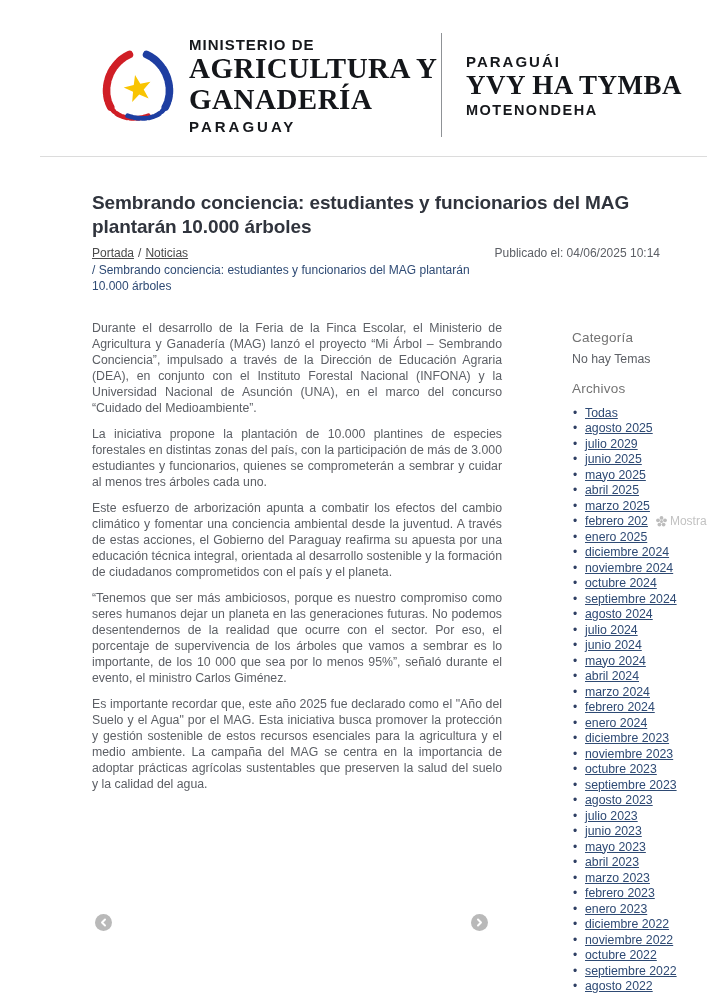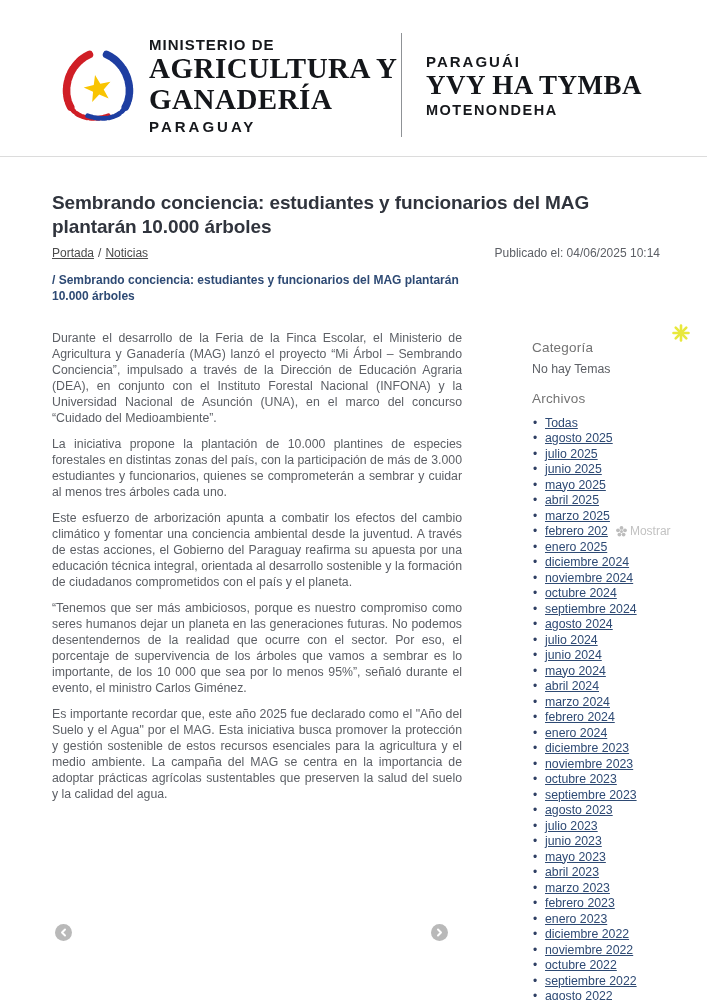--- a/index.html
+++ b/index.html
@@ -2,21 +2,21 @@
 <html lang="es"><head>
 <meta charset="utf-8">
 <style>
   * { margin:0; padding:0; box-sizing:border-box; }
   html,body { background:#ffffff; }
   body {
     width:707px; height:1000px; margin:0 auto; overflow:hidden;
     font-family:"Liberation Sans","DejaVu Sans",sans-serif;
     -webkit-font-smoothing:antialiased;
   }
-  .page { width:707px; height:1000px; position:relative; background:#fff; }
+  .page { width:707px; height:1000px; position:relative; background:#fff;padding-left:40px; }
 
   
   header {
     height:157px; display:flex; align-items:center;
     padding:14px 0 0 55px; border-bottom:1px solid #dcdcdc;
   }
   .emblem { width:86px; height:80px; flex:0 0 86px; margin-top:6px; }
   .logo-left  { margin-left:8px; width:250px; }
   .logo-left .small-top { font-size:15px; font-weight:700; letter-spacing:1px; color:#16181c; }
   .logo-left .serif-line { font-family:"Liberation Serif","DejaVu Serif",serif; font-weight:700; font-size:29px; line-height:31px; color:#14161a; letter-spacing:.5px; }
@@ -30,21 +30,21 @@
   
   main { padding:0 47px 0 52px; }
   h1.article-title {
     margin-top:34px; max-width:620px;
     font-size:19px; line-height:24px; font-weight:700; color:#30343d; letter-spacing:-.1px;
   }
   .meta-row { display:flex; justify-content:space-between; align-items:flex-start; margin-top:6px; }
   .breadcrumb { font-size:12px; line-height:16.5px; max-width:435px; color:#4b4b4b; }
   .breadcrumb a { color:#4b4b4b; text-decoration:underline; }
   .breadcrumb .sep { margin:0 4px; color:#4b4b4b; }
-  .breadcrumb-current { display:block; color:#2e4a74; margin-top:10px;font-weight:bold; }
+  .breadcrumb-current { display:block; color:#2e4a74; margin-top:0; }
   .published { font-size:12px; color:#5d6066; white-space:nowrap; padding-top:1px; }
 
   .content-row { display:flex; margin-top:25px; }
 
   article.body-col { width:410px; flex:0 0 410px; }
   article.body-col p.para {
     font-size:12.3px; line-height:16px; color:#5d6066;
     text-align:justify; margin-bottom:10px;
   }
   .pager { display:flex; justify-content:space-between; align-items:center; margin-top:122px; padding:0 14px 0 3px; }
@@ -144,21 +144,21 @@
             <line x1="4.7" y1="4.7" x2="15.3" y2="15.3"></line>
             <line x1="15.3" y1="4.7" x2="4.7" y2="15.3"></line>
           </g>
         </svg>
         <div class="side-heading">Categoría</div>
         <div class="side-empty">No hay Temas</div>
         <div class="side-heading archivos">Archivos</div>
         <ul class="archive-list" id="archive-list">
             <li><a href="#">Todas</a></li>
             <li><a href="#">agosto 2025</a></li>
-            <li><a href="#">julio 2025</a></li>
+            <li><a href="#">julio 2029</a></li>
             <li><a href="#">junio 2025</a></li>
             <li><a href="#">mayo 2025</a></li>
             <li><a href="#">abril 2025</a></li>
             <li><a href="#">marzo 2025</a></li>
             <li><a href="#">febrero 202</a><span class="mostrar-overlay">
                 <svg width="11" height="11" viewBox="0 0 11 11">
                   <g fill="#bdbdbd">
                     <circle cx="5.5" cy="1.9" r="1.9"></circle>
                     <circle cx="2" cy="4.3" r="1.9"></circle>
                     <circle cx="3.4" cy="8.6" r="1.9"></circle>

